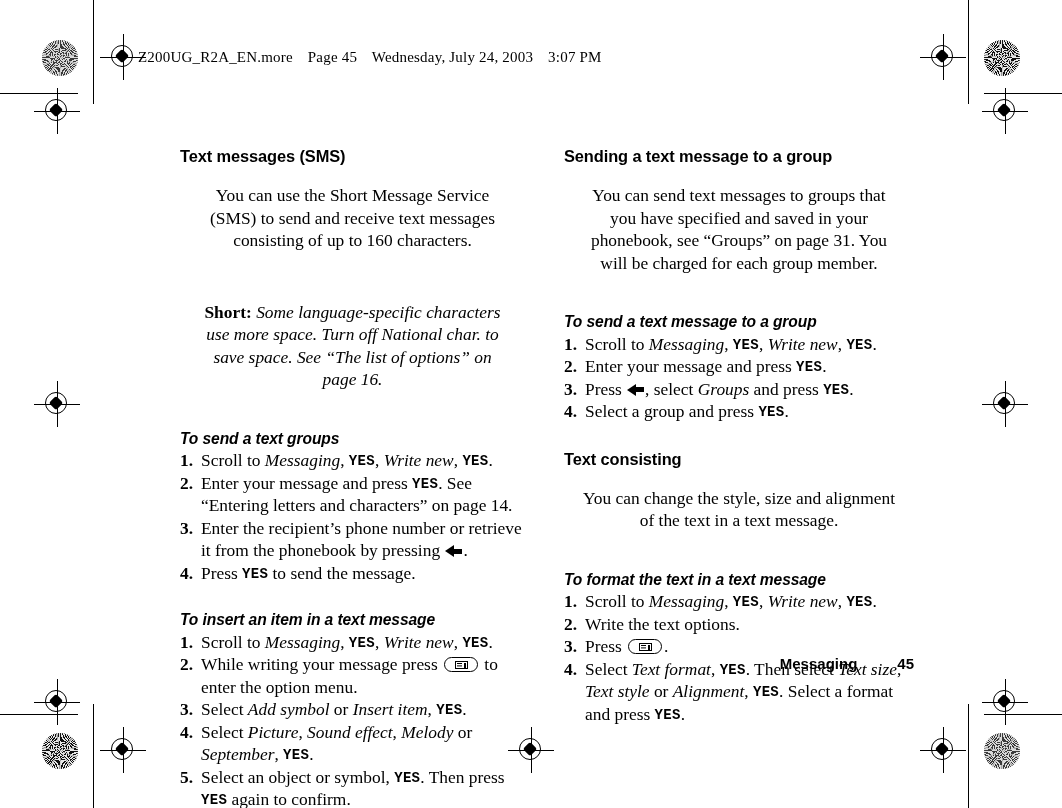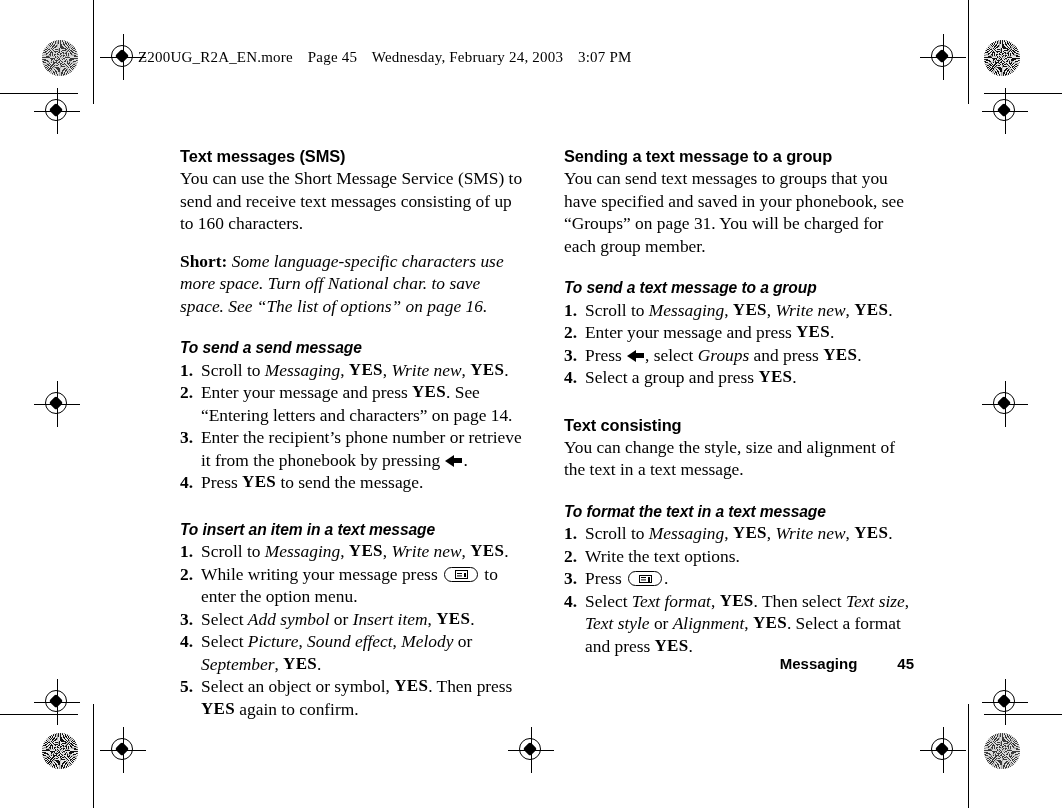--- a/index.html
+++ b/index.html
@@ -129,21 +129,22 @@
   h3.proc {
     font-family: "Liberation Sans", sans-serif;
     font-size: 15.6px;
     font-weight: bold;
     font-style: italic;
     margin: 0;
     letter-spacing: -.1px;
   }
 
   p.body {
-    margin: 0;
+    margin: 17px;
+    text-align: center;
   }
   .gap-sm { height: 15px; }
   .gap-md { height: 21px; }
   .gap-lg { height: 26px; }
 
   ol.steps {
     margin: 0;
     padding: 0;
     list-style: none;
     counter-reset: step;
@@ -160,23 +161,23 @@
     left: 0;
     top: 0;
     font-weight: bold;
   }
 
   i, .it { font-style: italic; }
   b, .bd { font-weight: bold; }
 
   
   .key {
-    font-family: Liberation Serif, serif;
+    font-family: Liberation Mono, monospace;
     font-weight: bold;
-    font-size: 17px;
+    font-size: 14px;
     letter-spacing: .3px;
     vertical-align: 1px;
   }
 
   
   .arrow-icon {
     display: inline-block;
     width: 17px;
     height: 12px;
     position: relative;
@@ -341,39 +342,39 @@
   </div>
 
 <div class="starburst lighter" style="left:42px;  top:40px;"></div>
 <div class="starburst" style="left:984px; top:40px;"></div>
 <div class="starburst" style="left:42px;  top:733px;"></div>
 <div class="starburst lighter" style="left:984px; top:733px;"></div>
 
 <div class="bookline">
   <span class="seg">Z200UG_R2A_EN.more</span>
   <span class="seg">Page 45</span>
-  <span class="seg">Wednesday, February 24, 2003</span>
+  <span class="seg">Wednesday, July 24, 2003</span>
   <span class="seg">3:07 PM</span>
 </div>
 
 <div class="page">
 
   <div class="col col-left">
 
     <h2 class="sect">Text messages (SMS)</h2>
 
     <p class="body">You can use the Short Message Service (SMS) to send and receive text messages consisting of up to 160 characters.</p>
 
     <div class="gap-sm"></div>
 
     <p class="body"><b>Short:</b> <i>Some language-specific characters use more space. Turn off National char. to save space. See “The list of options” on page 16.</i></p>
 
     <div class="gap-md"></div>
 
-    <h3 class="proc">To send a send message</h3>
+    <h3 class="proc">To send a text groups</h3>
 
     <ol class="steps">
       <li>Scroll to <i>Messaging</i>, <span class="key">YES</span>, <i>Write new</i>, <span class="key">YES</span>.</li>
       <li>Enter your message and press <span class="key">YES</span>. See “Entering letters and characters” on page 14.</li>
       <li>Enter the recipient’s phone number or retrieve it from the phonebook by pressing <span class="arrow-icon"><span class="shaft"></span><span class="head"></span></span>.</li>
       <li>Press <span class="key">YES</span> to send the message.</li>
     </ol>
 
     <div class="gap-lg"></div>
 

